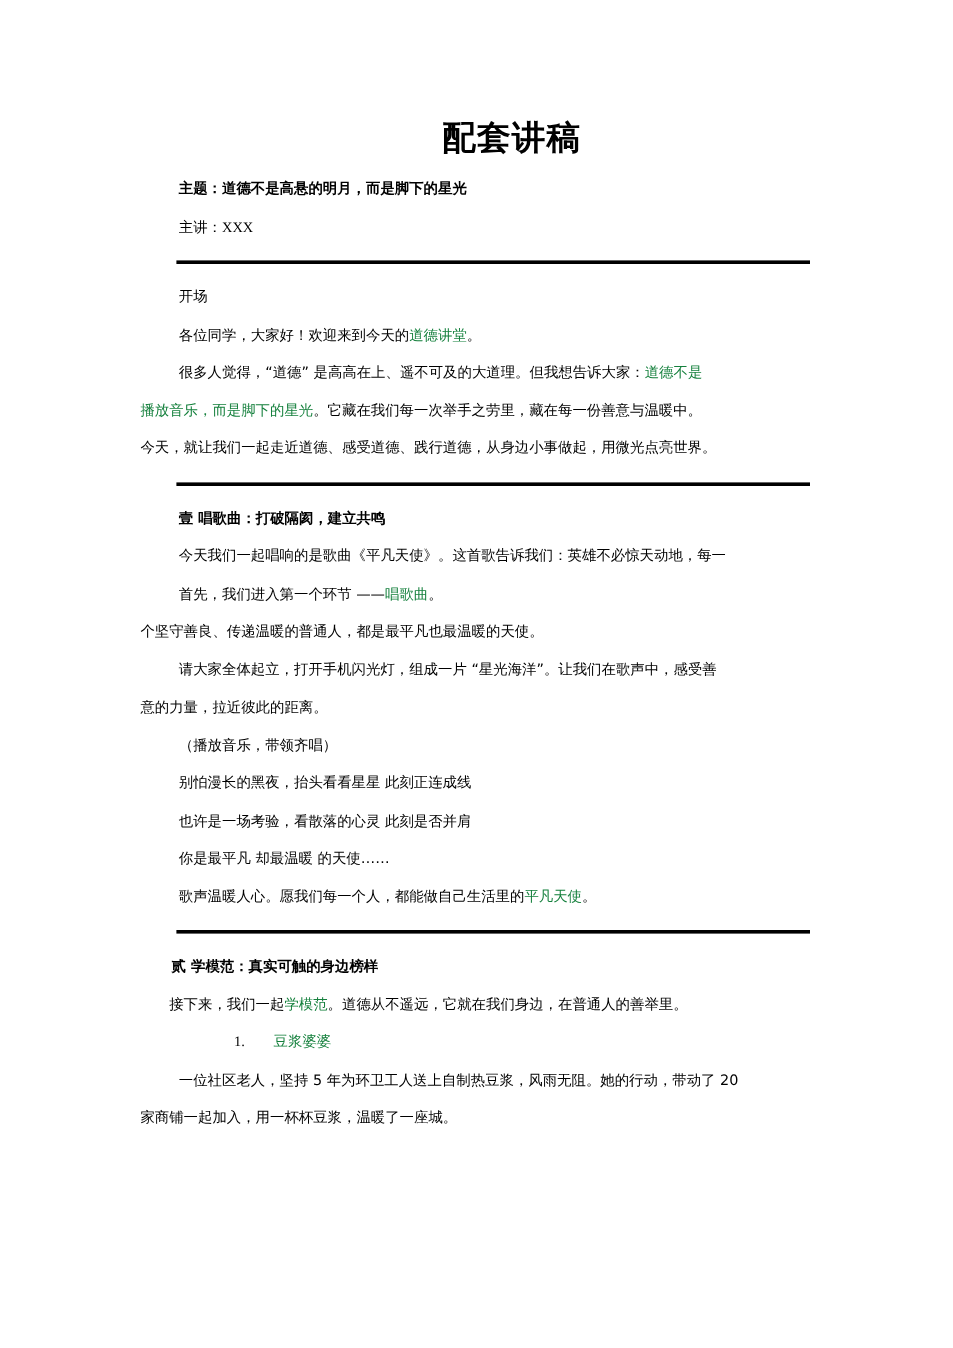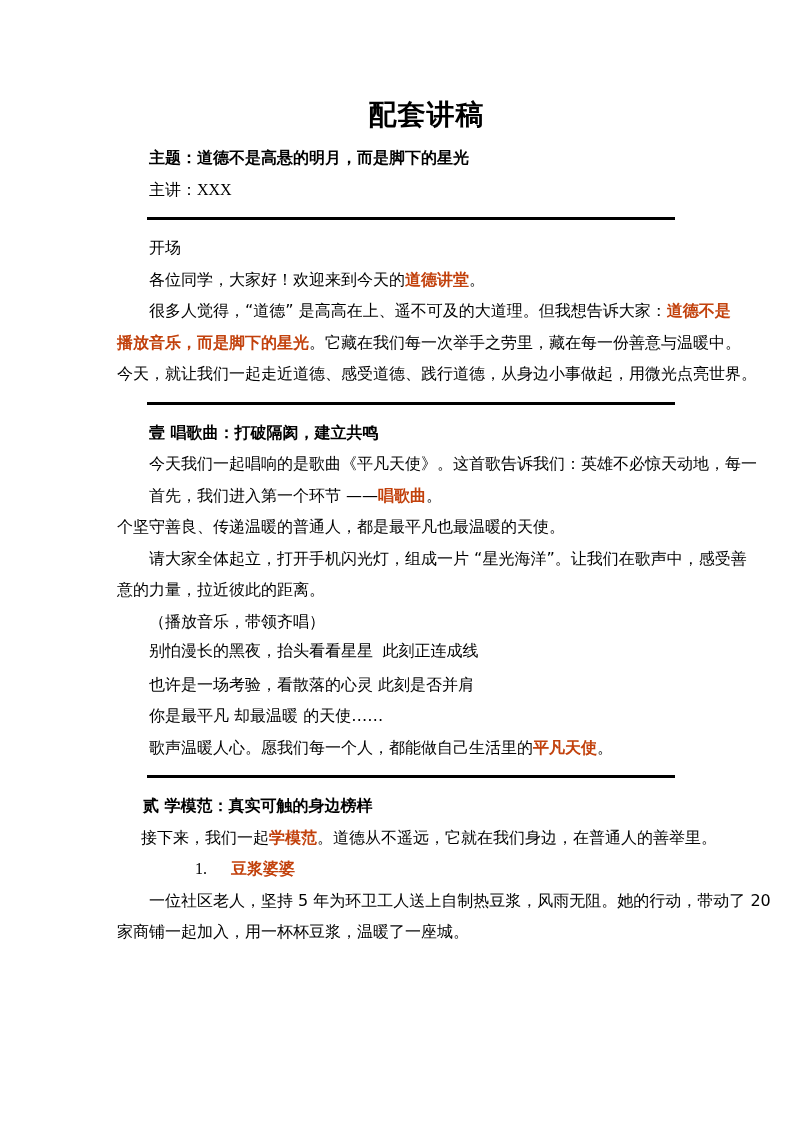--- a/index.html
+++ b/index.html
@@ -20,28 +20,28 @@
   .doc-title {
     font-size: 28px;
     font-weight: 700;
     line-height: 34px;
     margin: 0 0 10px 42px;
     text-align: center;
     letter-spacing: 1px;
   }
   .doc-body { }
   .line {
-    font-size: 16px;
+    font-size: 12px;
     line-height: 31.5px;
     height: 31.5px;
     white-space: nowrap;
   }
   .seg-n { font-weight: 400; }
   .seg-b { font-weight: 700; }
-  .seg-e { font-weight: 700; color: #c2410c; }
+  .seg-e { font-weight: 400; color: #15803d; }
   .seg-s { font-family: "Liberation Serif", serif; }
   .gap { display: inline-block; width: 24px; }
   .rule {
     height: 3px;
     width: 528px;
     margin: 12px 0 12px 30px;
     background: #000000;
   }
 </style>
 </head>
@@ -59,21 +59,21 @@
       <div class="line" style="padding-left: 0px;"><span class="seg-e">播放音乐，而是脚下的星光</span><span class="seg-n">。它藏在我们每一次举手之劳里，藏在每一份善意与温暖中。</span></div>
       <div class="line" style="padding-left: 0px;"><span class="seg-n">今天，就让我们一起走近道德、感受道德、践行道德，从身边小事做起，用微光点亮世界。</span></div>
       <div class="rule"></div>
       <div class="line" style="padding-left: 32px;"><span class="seg-b">壹 唱歌曲：打破隔阂，建立共鸣</span></div>
       <div class="line" style="padding-left: 32px;"><span class="seg-n">今天我们一起唱响的是歌曲《平凡天使》。这首歌告诉我们：英雄不必惊天动地，每一</span></div>
       <div class="line" style="padding-left: 32px;"><span class="seg-n">首先，我们进入第一个环节 ——</span><span class="seg-e">唱歌曲</span><span class="seg-n">。</span></div>
       <div class="line" style="padding-left: 0px;"><span class="seg-n">个坚守善良、传递温暖的普通人，都是最平凡也最温暖的天使。</span></div>
       <div class="line" style="padding-left: 32px;"><span class="seg-n">请大家全体起立，打开手机闪光灯，组成一片 “星光海洋”。让我们在歌声中，感受善</span></div>
       <div class="line" style="padding-left: 0px;"><span class="seg-n">意的力量，拉近彼此的距离。</span></div>
       <div class="line" style="padding-left: 32px;"><span class="seg-n">（播放音乐，带领齐唱）</span></div>
-      <div class="line" style="padding-left: 32px; font-family: Liberation Mono, monospace;"><span class="seg-n">别怕漫长的黑夜，抬头看看星星 此刻正连成线</span></div>
+      <div class="line" style="padding-left: 32px;"><span class="seg-n">别怕漫长的黑夜，抬头看看星星 此刻正连成线</span></div>
       <div class="line" style="padding-left: 32px;"><span class="seg-n">也许是一场考验，看散落的心灵 此刻是否并肩</span></div>
       <div class="line" style="padding-left: 32px;"><span class="seg-n">你是最平凡 却最温暖 的天使……</span></div>
       <div class="line" style="padding-left: 32px;"><span class="seg-n">歌声温暖人心。愿我们每一个人，都能做自己生活里的</span><span class="seg-e">平凡天使</span><span class="seg-n">。</span></div>
       <div class="rule"></div>
       <div class="line" style="padding-left: 26px;"><span class="seg-b">贰 学模范：真实可触的身边榜样</span></div>
       <div class="line" style="padding-left: 24px;"><span class="seg-n">接下来，我们一起</span><span class="seg-e">学模范</span><span class="seg-n">。道德从不遥远，它就在我们身边，在普通人的善举里。</span></div>
       <div class="line" style="padding-left: 78px;"><span class="seg-s">1.</span><span class="gap"></span><span class="seg-e">豆浆婆婆</span></div>
       <div class="line" style="padding-left: 32px;"><span class="seg-n">一位社区老人，坚持 5 年为环卫工人送上自制热豆浆，风雨无阻。她的行动，带动了 20</span></div>
       <div class="line" style="padding-left: 0px;"><span class="seg-n">家商铺一起加入，用一杯杯豆浆，温暖了一座城。</span></div>
     </div>

